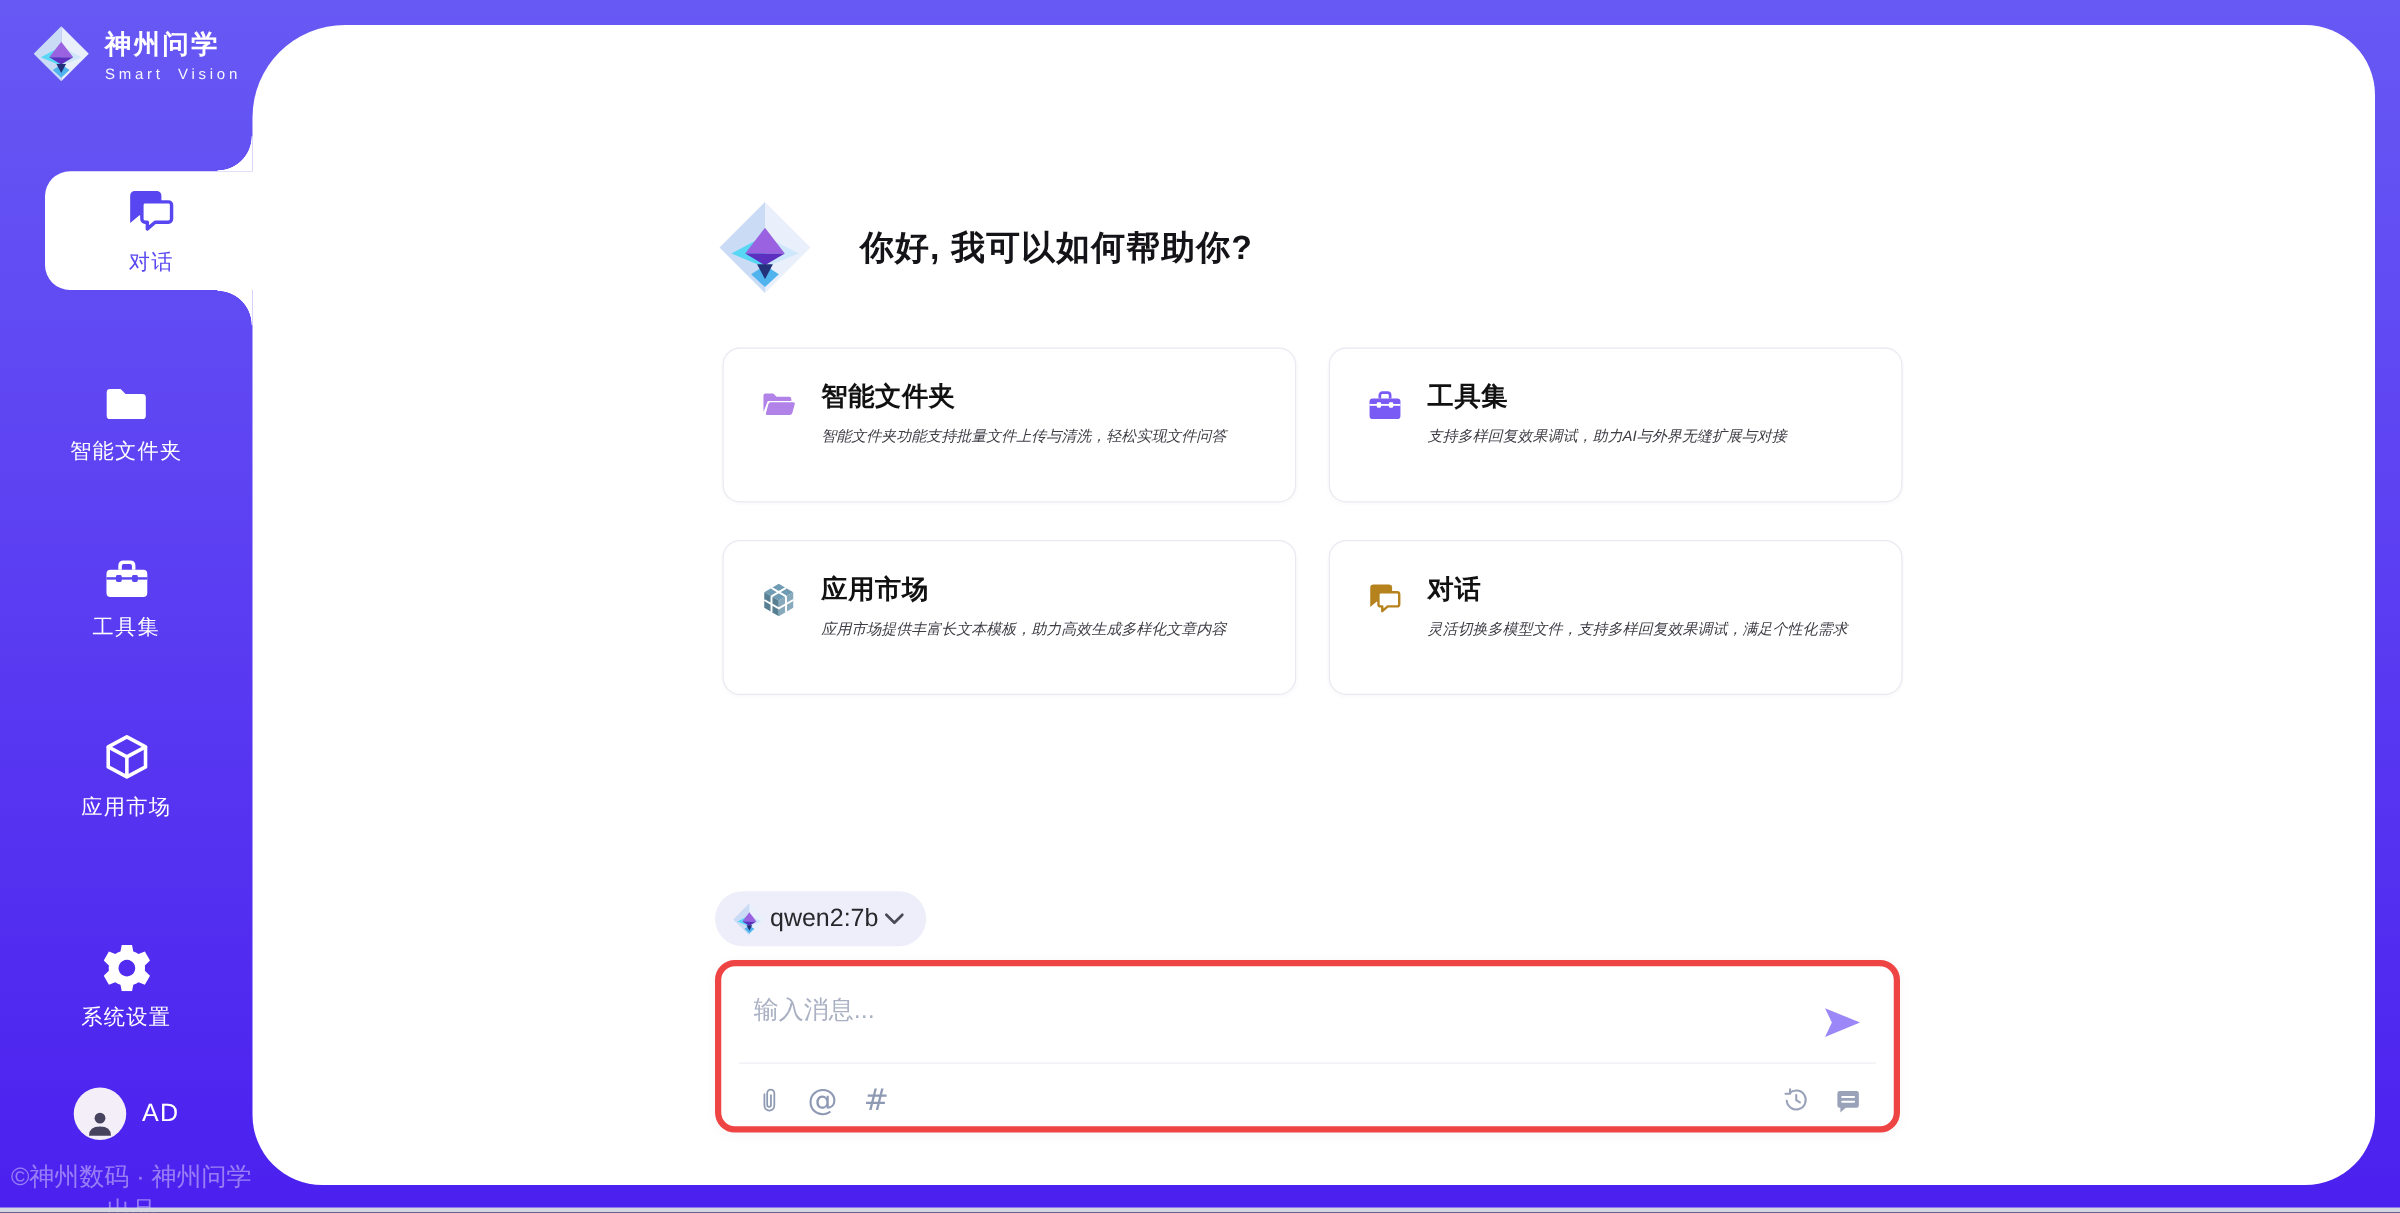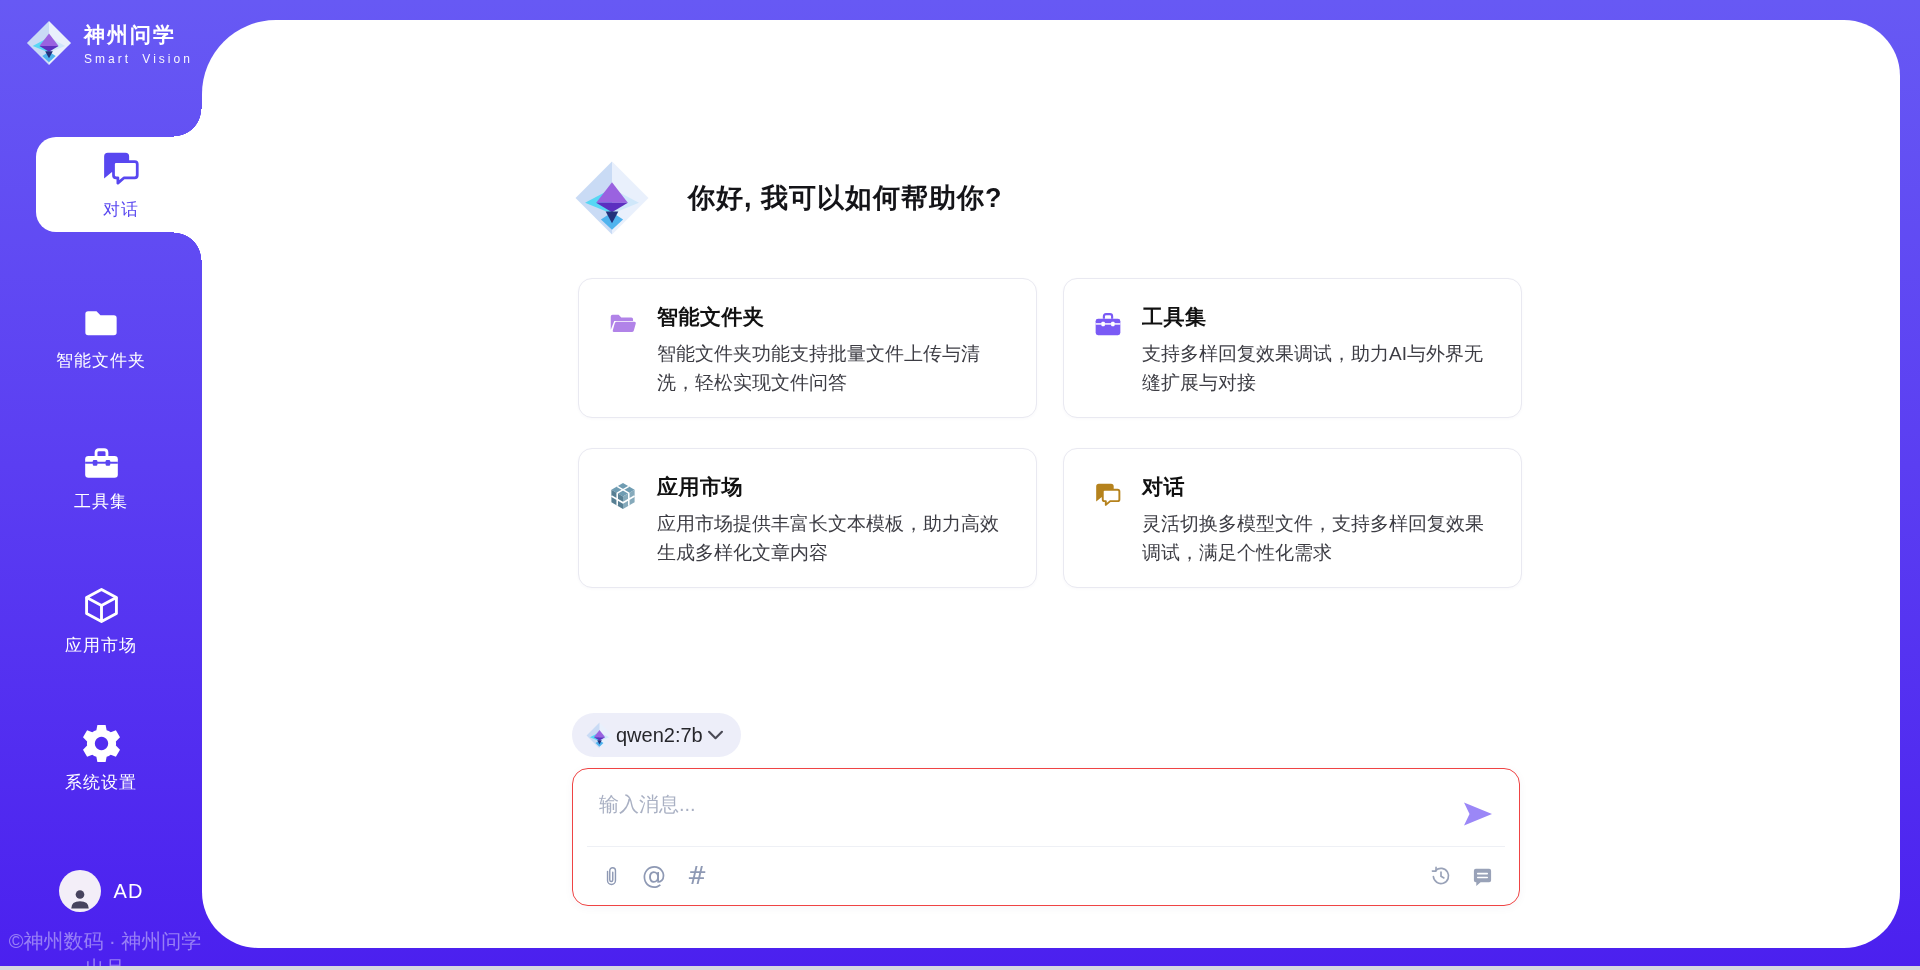--- a/index.html
+++ b/index.html
@@ -31,21 +31,21 @@
   .corner { position:absolute; left:174px; width:28px; height:28px; }
   .corner.top    { top:109px; background:radial-gradient(circle 28px at 0 0,   rgba(0,0,0,0) 27px, #fff 27.5px); }
   .corner.bottom { top:232px; background:radial-gradient(circle 28px at 0 100%,rgba(0,0,0,0) 27px, #fff 27.5px); }
 
   .nav-item {
     position:absolute; left:0; width:202px;
     display:flex; flex-direction:column; align-items:center; gap:9px;
     color:#fff; cursor:pointer;
   }
   .nav-item .nav-label, .nav-tab .nav-label { font-size:17px; letter-spacing:1px; }
-  .nav-i2 { top:306px; } .nav-i3 { top:446px; } .nav-i4 { top:586px; } .nav-i5 { top:725px; }
+  .nav-i2 { top:306px; } .nav-i3 { top:446px; } .nav-i4 { top:586px; } .nav-i5 { top:756px; }
 
   .user-row { position:absolute; left:0; top:870px; width:202px; display:flex; align-items:center; justify-content:center; gap:13px; cursor:pointer; }
   .avatar { width:42px; height:42px; border-radius:50%; background:#f3eef8; display:flex; align-items:flex-end; justify-content:center; overflow:hidden; }
   .user-name { color:#fff; font-size:20px; letter-spacing:1px; }
   .copyright { position:absolute; left:0; top:928px; width:210px; text-align:center; color:rgba(255,255,255,.42); font-size:20px; }
 
   
   .hero { position:absolute; left:372px; top:140px; display:flex; align-items:center; gap:38px; }
   .hero .logo { width:76px; height:76px; }
   .greeting { font-size:27px; font-weight:700; color:#141418; letter-spacing:1px; }
@@ -55,35 +55,35 @@
     position:absolute; left:376px; top:258px;
     display:grid; grid-template-columns:459px 459px; column-gap:26px; row-gap:30px;
   }
   .card {
     min-height:124px; background:#fff; border:1px solid #e9e9f1; border-radius:14px;
     padding:24px 28px 20px 30px; display:flex; gap:20px; cursor:pointer;
     box-shadow:0 1px 3px rgba(60,60,120,.03);
   }
   .card .c-icon { flex:0 0 28px; margin-top:8px; }
   .card h3 { font-size:21px; font-weight:700; color:#111; margin-bottom:9px; letter-spacing:.5px; }
-  .card p { font-size:19px; color:#3d3d44; line-height:1.5; max-width:356px; }
+  .card p { font-size:12px; color:#3d3d44; line-height:1.5; max-width:356px;font-style:italic; }
 
   
   .model-pill {
     position:absolute; left:370px; top:693px; height:44px; padding:0 18px 0 14px;
     background:#edeef9; border-radius:22px; display:inline-flex; align-items:center; gap:3px; cursor:pointer;
   }
   .model-pill .logo { width:27px; height:27px; }
   .model-name { font-size:20px; color:#26262b; }
   .chev { margin-left:2px; }
 
   
   .composer {
     position:absolute; left:370px; top:748px; width:948px; height:138px;
-    background:#fff; border:1px solid #ef4444; border-radius:16px;
+    background:#fff; border:5px solid #ef4444; border-radius:16px;
     box-shadow:0 2px 10px rgba(50,50,110,.04);
   }
   .msg-input {
     position:absolute; left:26px; top:18px; width:820px; height:34px;
     border:none; outline:none; font-size:20px; color:#333; font-family:inherit; background:transparent;
   }
   .msg-input::placeholder { color:#a9b0c3; }
   .send-btn { position:absolute; right:22px; top:28px; width:36px; height:34px; border:none; background:transparent; cursor:pointer; padding:0; }
   .comp-divider { position:absolute; left:14px; right:14px; top:77px; height:1px; background:#eef0f5; }
   .tools-left { position:absolute; left:25px; top:93px; display:flex; align-items:center; gap:17px; color:#8e99b4; }

